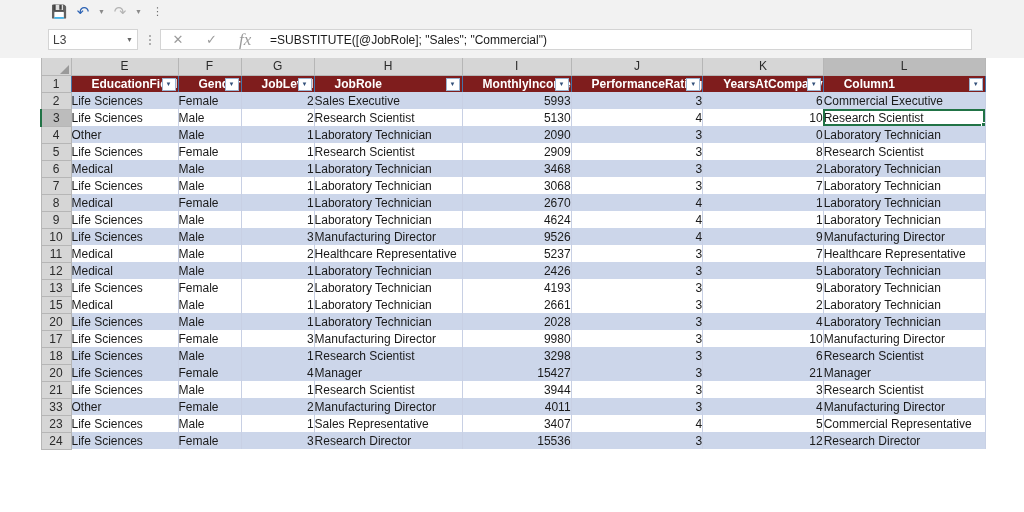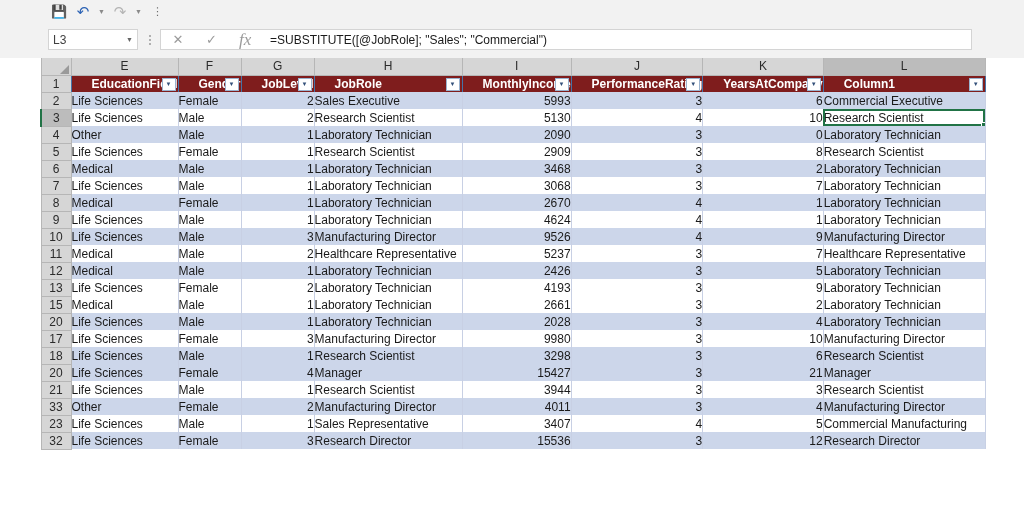--- a/index.html
+++ b/index.html
@@ -513,24 +513,24 @@
         </tr>
         <tr class="band-b">
           <td class="rownum">23</td>
           <td class="cell">Life Sciences</td>
           <td class="cell">Male</td>
           <td class="cell num">1</td>
           <td class="cell">Sales Representative</td>
           <td class="cell num">3407</td>
           <td class="cell num">4</td>
           <td class="cell num">5</td>
-          <td class="cell">Commercial Manufacturing</td>
-        </tr>
-        <tr class="band-a">
-          <td class="rownum">32</td>
+          <td class="cell">Commercial Representative</td>
+        </tr>
+        <tr class="band-a">
+          <td class="rownum">24</td>
           <td class="cell">Life Sciences</td>
           <td class="cell">Female</td>
           <td class="cell num">3</td>
           <td class="cell">Research Director</td>
           <td class="cell num">15536</td>
           <td class="cell num">3</td>
           <td class="cell num">12</td>
           <td class="cell">Research Director</td>
         </tr>
       </tbody>

